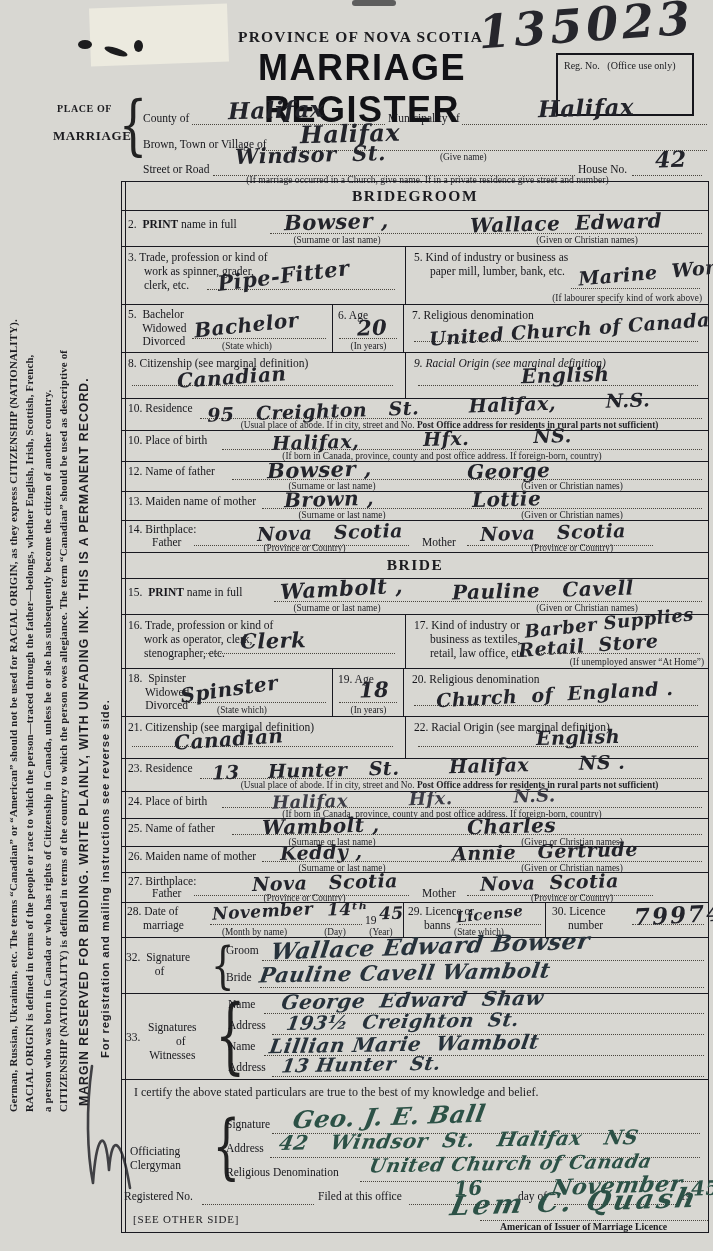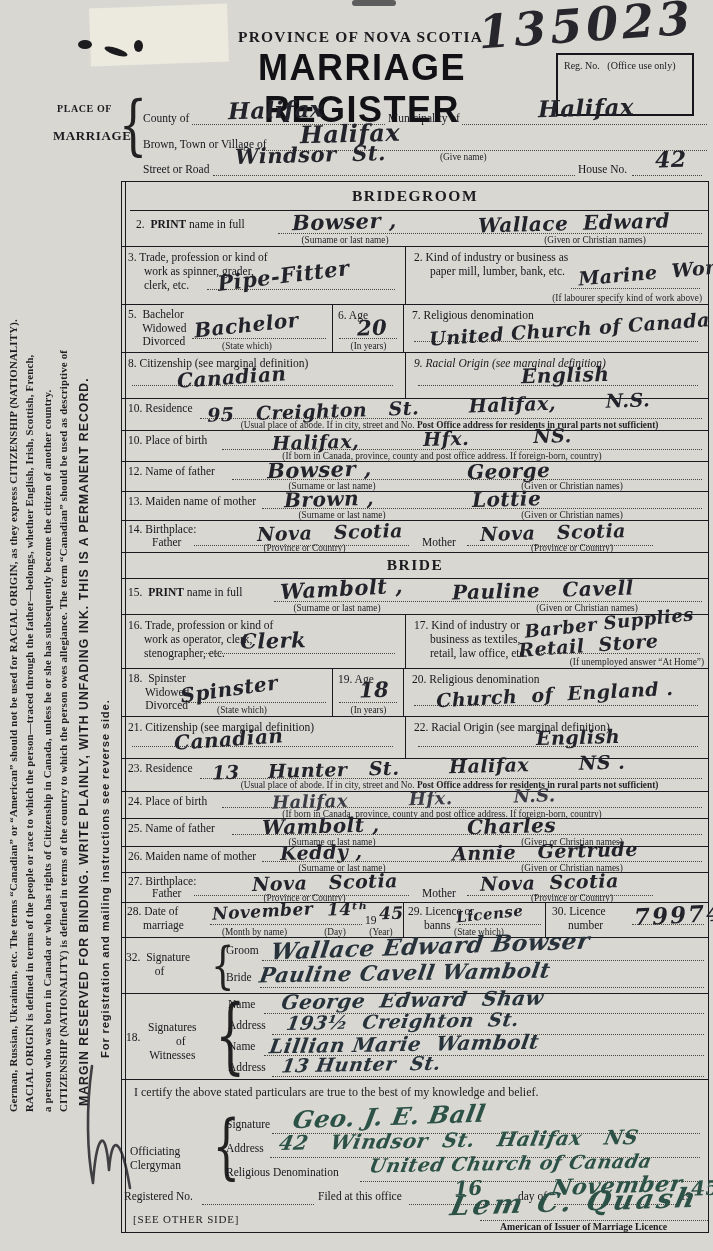--- a/index.html
+++ b/index.html
@@ -75,45 +75,46 @@
   <div class="dots" style="left:262px;top:150px;width:445px;"></div>
   <div class="hw" style="left:300px;top:119px;font-size:24px;">Halifax</div>
   <span class="abs small" style="left:440px;top:152px;">(Give name)</span>
 
   <span class="abs lbl" style="left:143px;top:162px;">Street or Road</span>
   <div class="dots" style="left:213px;top:175px;width:362px;"></div>
   <div class="hw" style="left:235px;top:142px;font-size:21px;">Windsor  St.</div>
   <span class="abs lbl" style="left:578px;top:162px;">House No.</span>
   <div class="dots" style="left:632px;top:175px;width:70px;"></div>
   <div class="hw" style="left:655px;top:146px;font-size:22px;">42</div>
+  <div class="abs small" style="left:150px;top:174px;width:555px;text-align:center;font-size:9.6px;">(If marriage occurred in a Church, give name.   If in a private residence give street and number)</div>
 
   <div class="table">
 
     <div class="row band" style="height:28px;">
       <span>BRIDEGROOM</span>
     </div>
 
-    <div class="row" style="height:36px;margin-left:8px;">
+    <div class="row" style="height:36px;">
       <span class="abs lbl" style="left:6px;top:6px;"><span>2.</span>&nbsp; <b>PRINT</b>&nbsp;<span>name in full</span></span>
       <div class="dots" style="left:148px;top:22px;right:6px;"></div>
       <div class="hw" style="left:162px;top:-2px;font-size:21px;">Bowser ,</div>
       <div class="hw" style="left:348px;top:0;font-size:20px;">Wallace  Edward</div>
       <span class="sub" style="left:120px;width:190px;bottom:1px;">(Surname or last name)</span>
       <span class="sub" style="left:360px;width:210px;bottom:1px;">(Given or Christian names)</span>
     </div>
 
     <div class="row" style="height:58px;">
       <div class="cells">
         <div class="cell" style="width:283px;">
           <div class="abs lbl hang" style="left:6px;top:3px;width:152px;">3.  Trade, profession or kind of work as spinner,  grader, clerk, etc.</div>
           <div class="dots" style="left:85px;bottom:14px;right:10px;"></div>
           <div class="hw" style="left:95px;top:16px;font-size:21px;transform:rotate(-7deg);">Pipe-Fitter</div>
         </div>
         <div class="cell" style="flex:1;">
-          <div class="abs lbl hang" style="left:8px;top:3px;width:160px;">2.  Kind of industry or business as paper mill, lumber, bank, etc.</div>
+          <div class="abs lbl hang" style="left:8px;top:3px;width:160px;">5.  Kind of industry or business as paper mill, lumber, bank, etc.</div>
           <div class="dots" style="left:165px;bottom:15px;right:8px;"></div>
           <div class="hw" style="left:172px;top:14px;font-size:19px;transform:rotate(-5deg);">Marine  Work</div>
           <span class="sub" style="right:6px;bottom:1px;">(If labourer specify kind of work above)</span>
         </div>
       </div>
     </div>
 
     <div class="row" style="height:48px;">
       <div class="cells">
         <div class="cell" style="width:210px;">
@@ -343,21 +344,21 @@
       <div class="brace" style="left:86px;top:4px;font-size:46px;transform:scale(.8,1.1);">{</div>
       <span class="abs lbl" style="left:104px;top:5px;">Groom</span>
       <div class="dots" style="left:140px;top:22px;right:4px;"></div>
       <div class="hw hwb" style="left:150px;top:-6px;font-size:23px;transform:skewX(-10deg) rotate(-2deg);">Wallace Edward Bowser</div>
       <span class="abs lbl" style="left:104px;top:32px;">Bride</span>
       <div class="dots" style="left:138px;top:49px;right:4px;"></div>
       <div class="hw hwb" style="left:138px;top:22px;font-size:21px;transform:skewX(-10deg) rotate(-1deg);">Pauline Cavell Wambolt</div>
     </div>
 
     <div class="row" style="height:86px;">
-      <span class="abs lbl" style="left:4px;top:36px;">18.</span>
+      <span class="abs lbl" style="left:4px;top:36px;">33.</span>
       <div class="abs lbl pre" style="left:26px;top:26px;text-align:center;">Signatures
       of
 Witnesses</div>
       <div class="brace" style="left:84px;top:4px;font-size:76px;transform:scale(.62,1.08);">{</div>
       <span class="abs lbl" style="left:106px;top:3px;">Name</span>
       <div class="dots" style="left:142px;top:19px;right:4px;"></div>
       <div class="hw hwb" style="left:160px;top:-6px;font-size:20px;transform:skewX(-10deg) rotate(-1deg);">George  Edward  Shaw</div>
       <span class="abs lbl" style="left:106px;top:24px;">Address</span>
       <div class="dots" style="left:150px;top:40px;right:4px;"></div>
       <div class="hw hwb" style="left:165px;top:16px;font-size:19px;transform:skewX(-10deg) rotate(-1deg);">193½  Creighton  St.</div>

